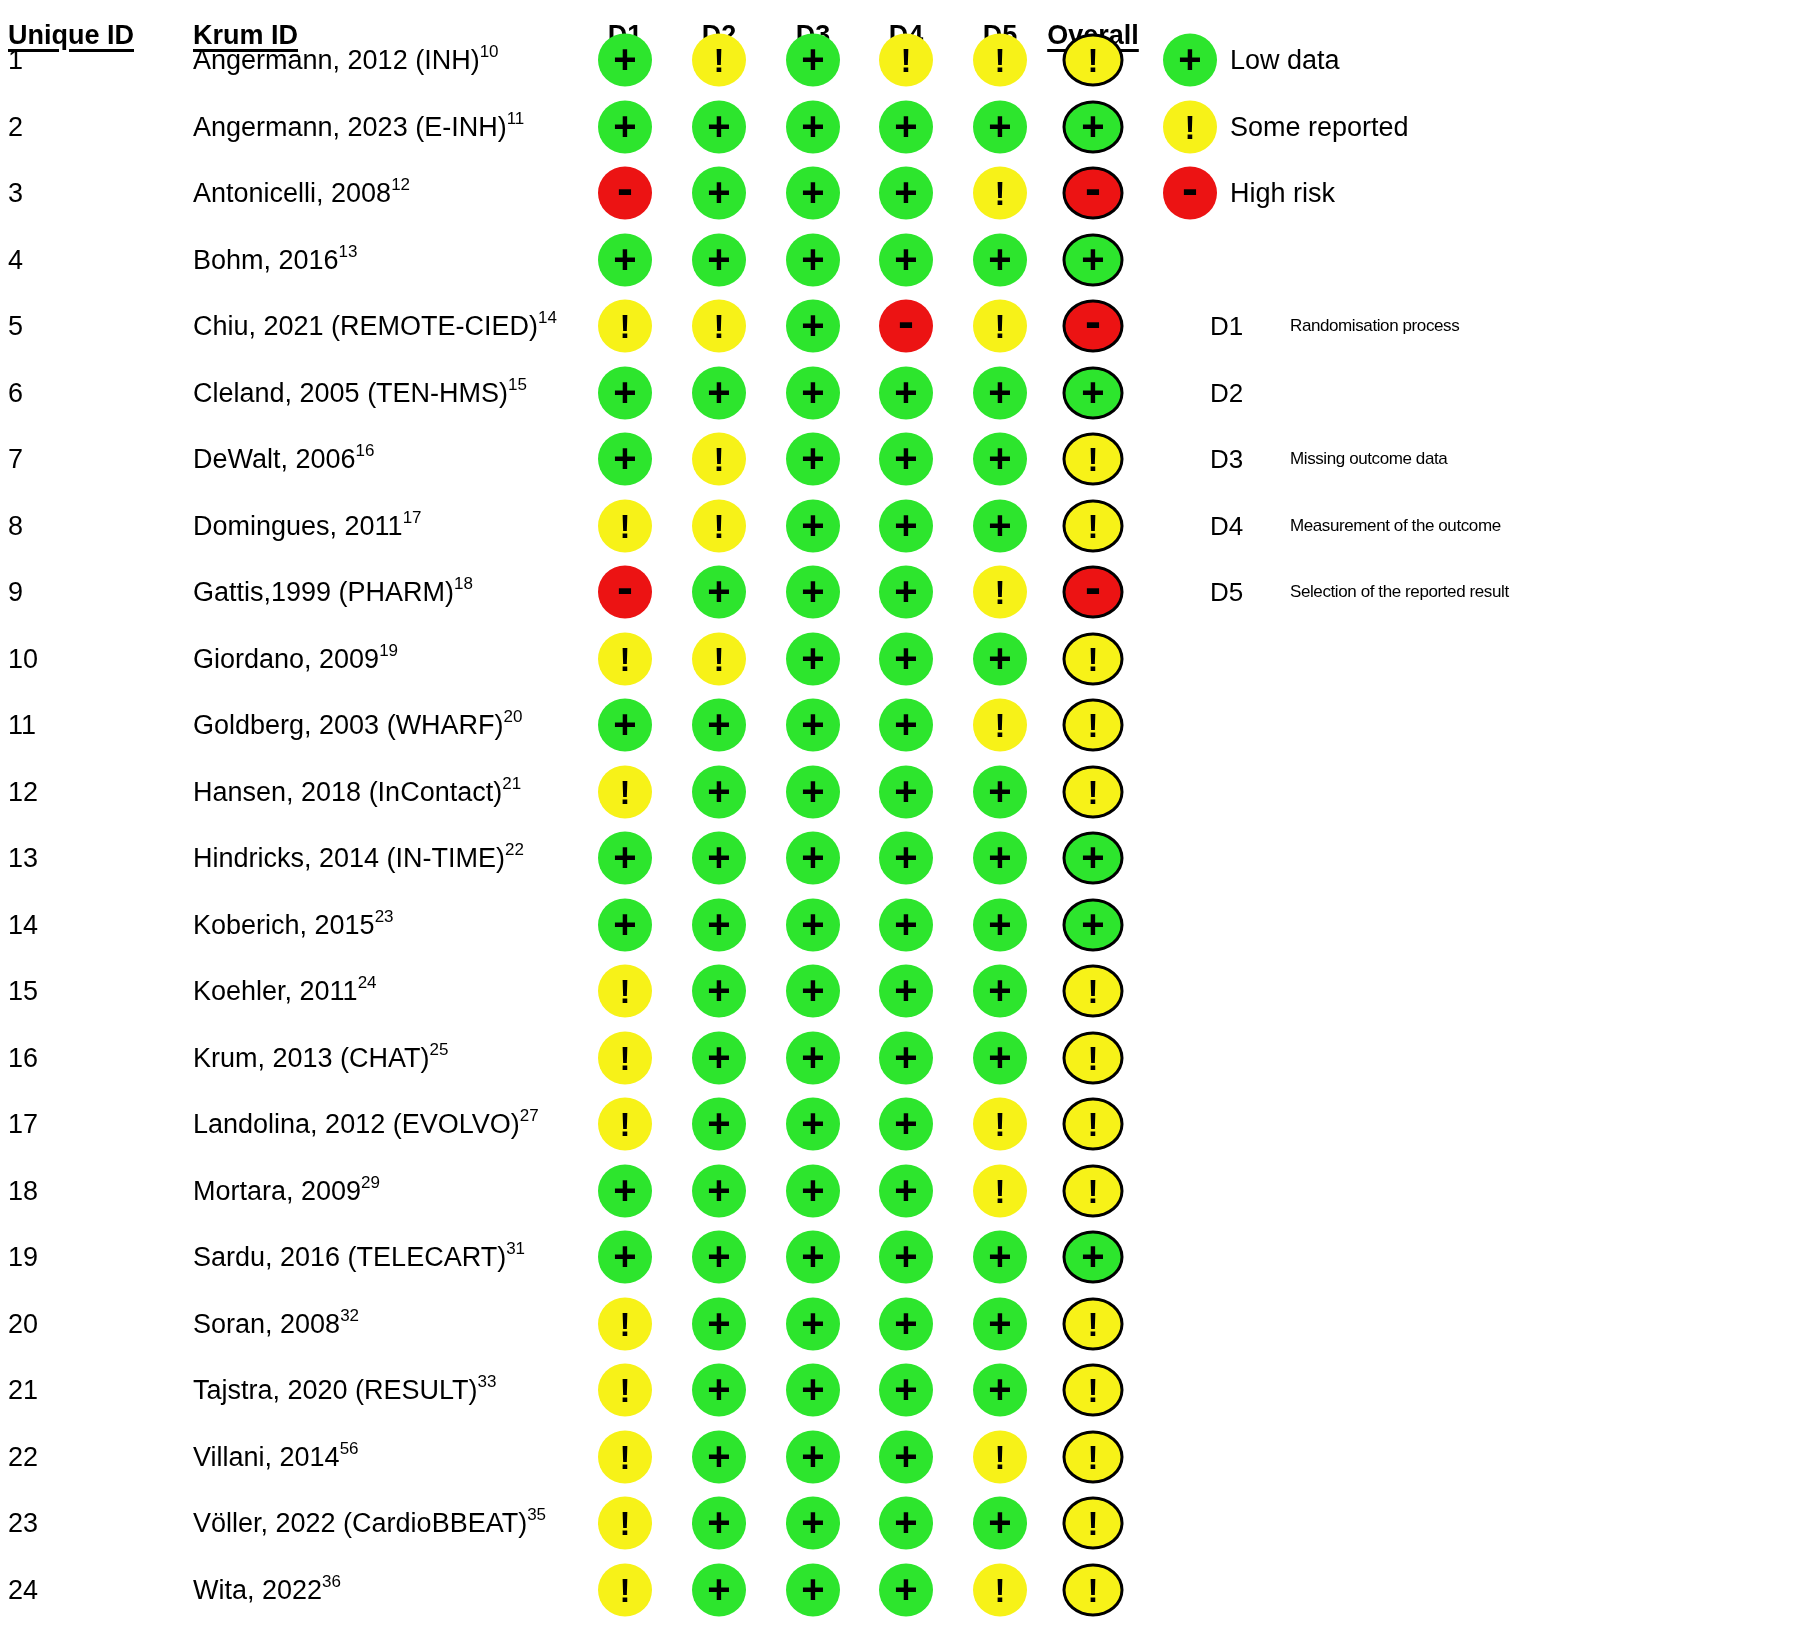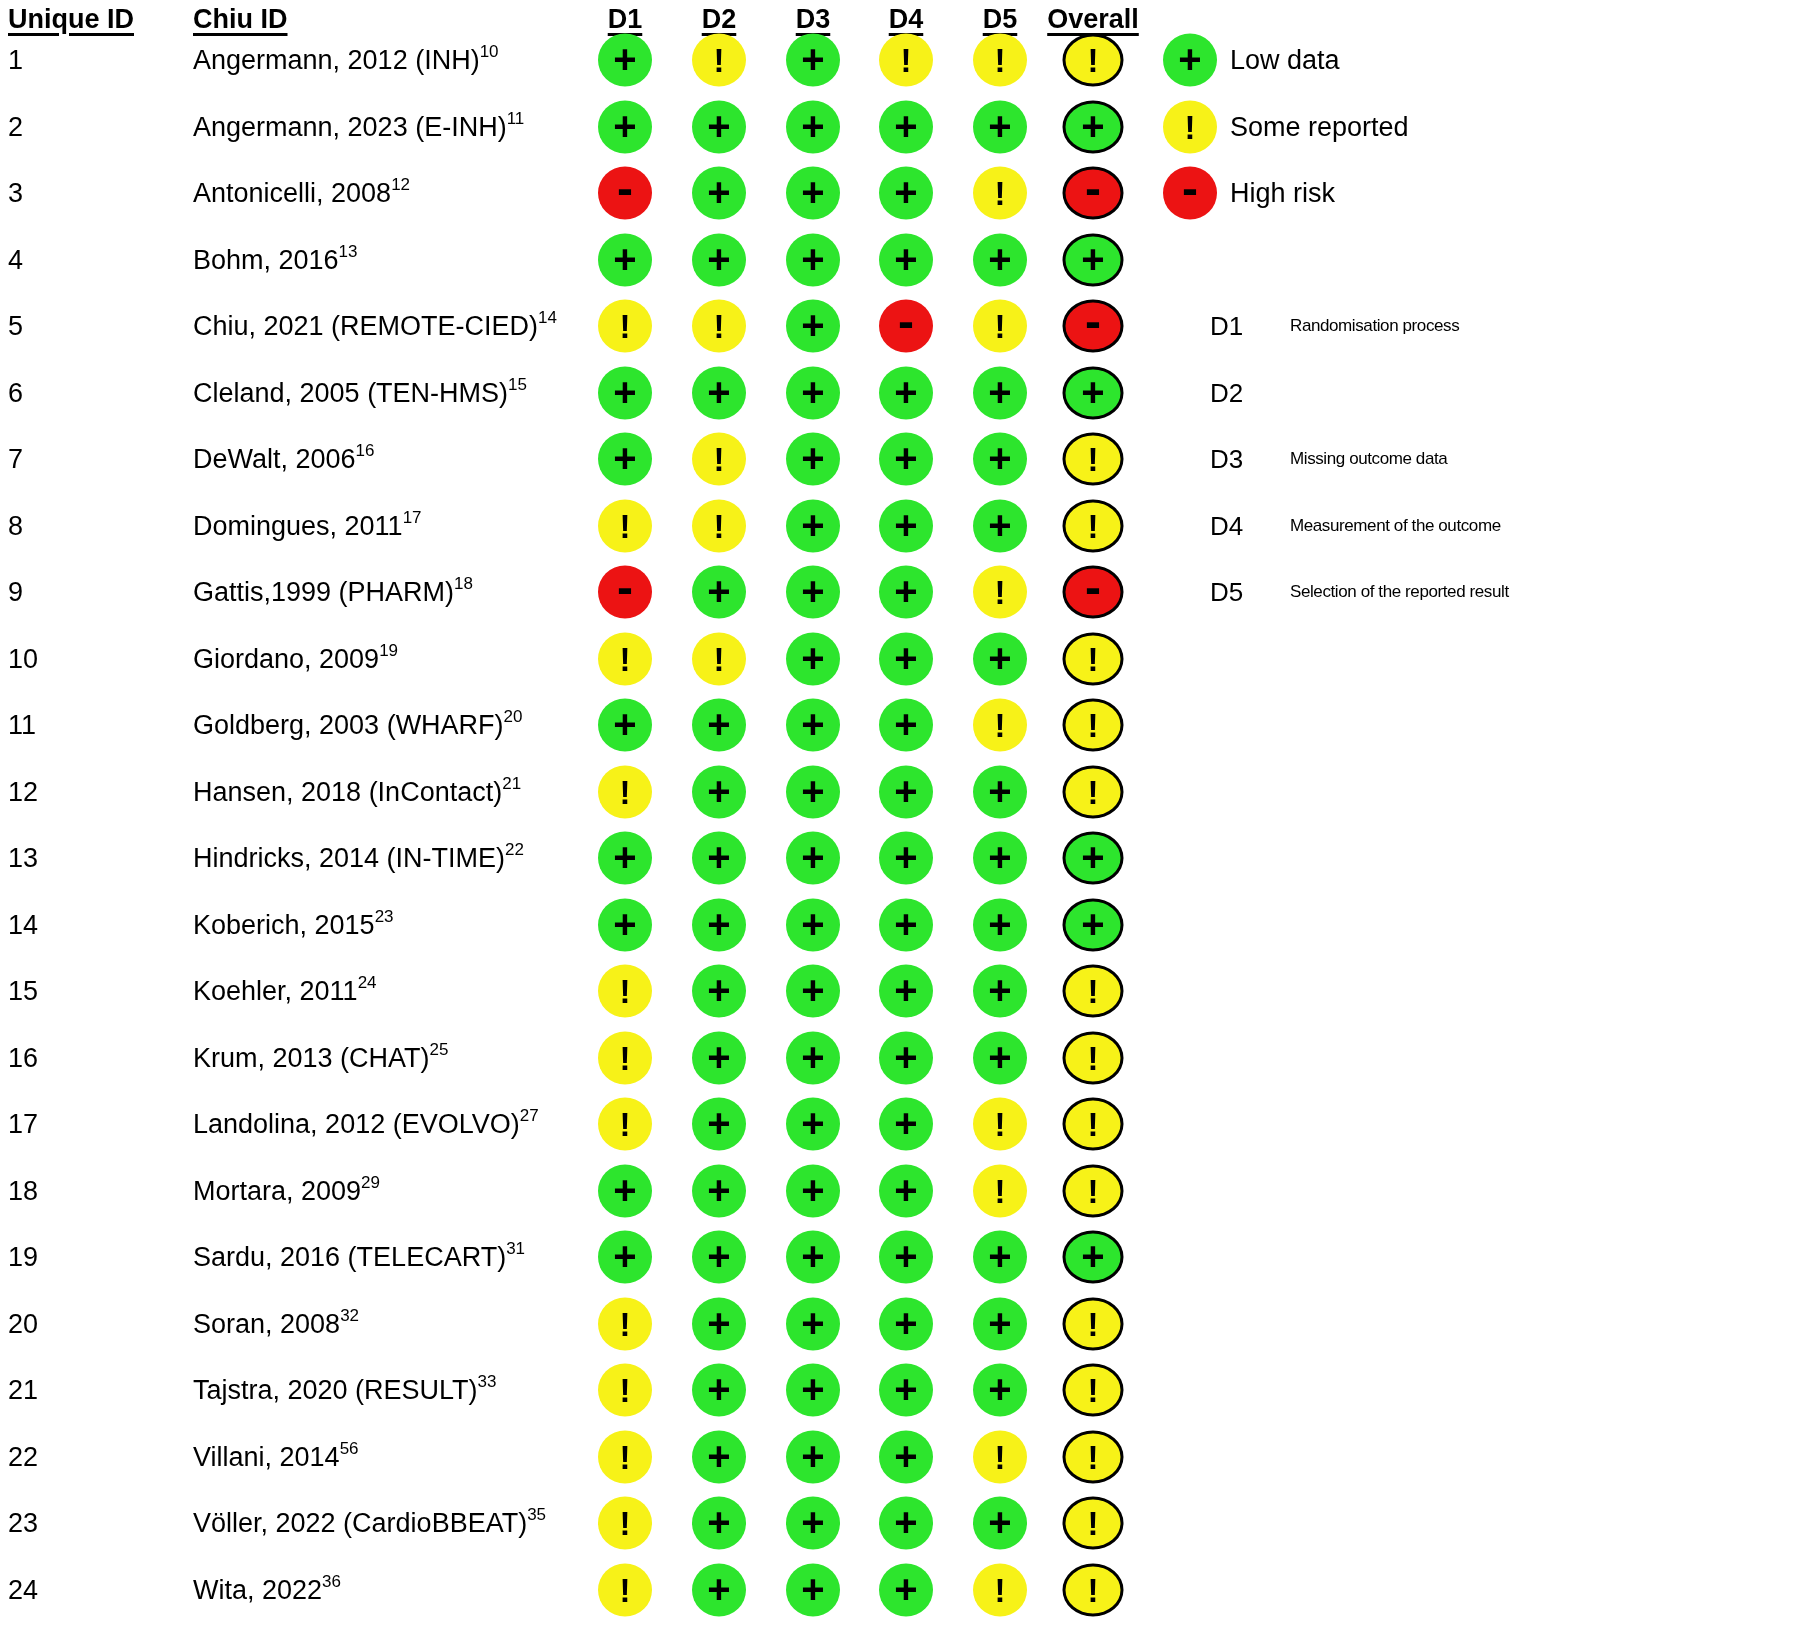--- a/index.html
+++ b/index.html
@@ -2,21 +2,21 @@
 <html><head>
 <meta charset="utf-8">
 <style>
   html,body{margin:0;padding:0;background:#fff;}
   .canvas{
     position:relative; width:1815px; height:1626px; overflow:hidden;
     background:#ffffff; color:#000;
     font-family:"Liberation Sans", sans-serif;
   }
   .hdr{
-    position:absolute; top:4px; font-size:27px; font-weight:bold;
+    position:absolute; top:20px; font-size:27px; font-weight:bold;
     text-decoration:underline; text-decoration-thickness:2.5px; text-underline-offset:5px;
     white-space:nowrap;
   }
   .hdr.center{text-align:center;}
   .row{position:absolute; left:0; width:100%; height:66px;}
   .cell{
     position:absolute; top:50%; transform:translateY(-50%);
     font-size:27px; white-space:nowrap;
   }
   .cell.uid{left:8px;}
@@ -39,21 +39,21 @@
   .legend-label{left:1230px; font-size:27px;}
   .domain-code{left:1210px; font-size:26px;}
   .domain-desc{left:1290px; font-size:17px; letter-spacing:-0.4px;}
 </style>
 </head>
 <body>
 
 <div class="canvas" style="--low: #2DE52D; --some: #F7F218; --high: #EC1313;">
 
   <span class="hdr" style="left:8px">Unique ID</span>
-  <span class="hdr" style="left:193px">Chiu ID</span>
+  <span class="hdr" style="left:193px">Krum ID</span>
   <span class="hdr center" style="left:585px;width:80px">D1</span>
   <span class="hdr center" style="left:679px;width:80px">D2</span>
   <span class="hdr center" style="left:773px;width:80px">D3</span>
   <span class="hdr center" style="left:866px;width:80px">D4</span>
   <span class="hdr center" style="left:960px;width:80px">D5</span>
   <span class="hdr center" style="left:1038px;width:110px">Overall</span>
 
   <div id="rows">
       <div class="row" style="top: 27px;">
         <span class="cell uid">1</span>

